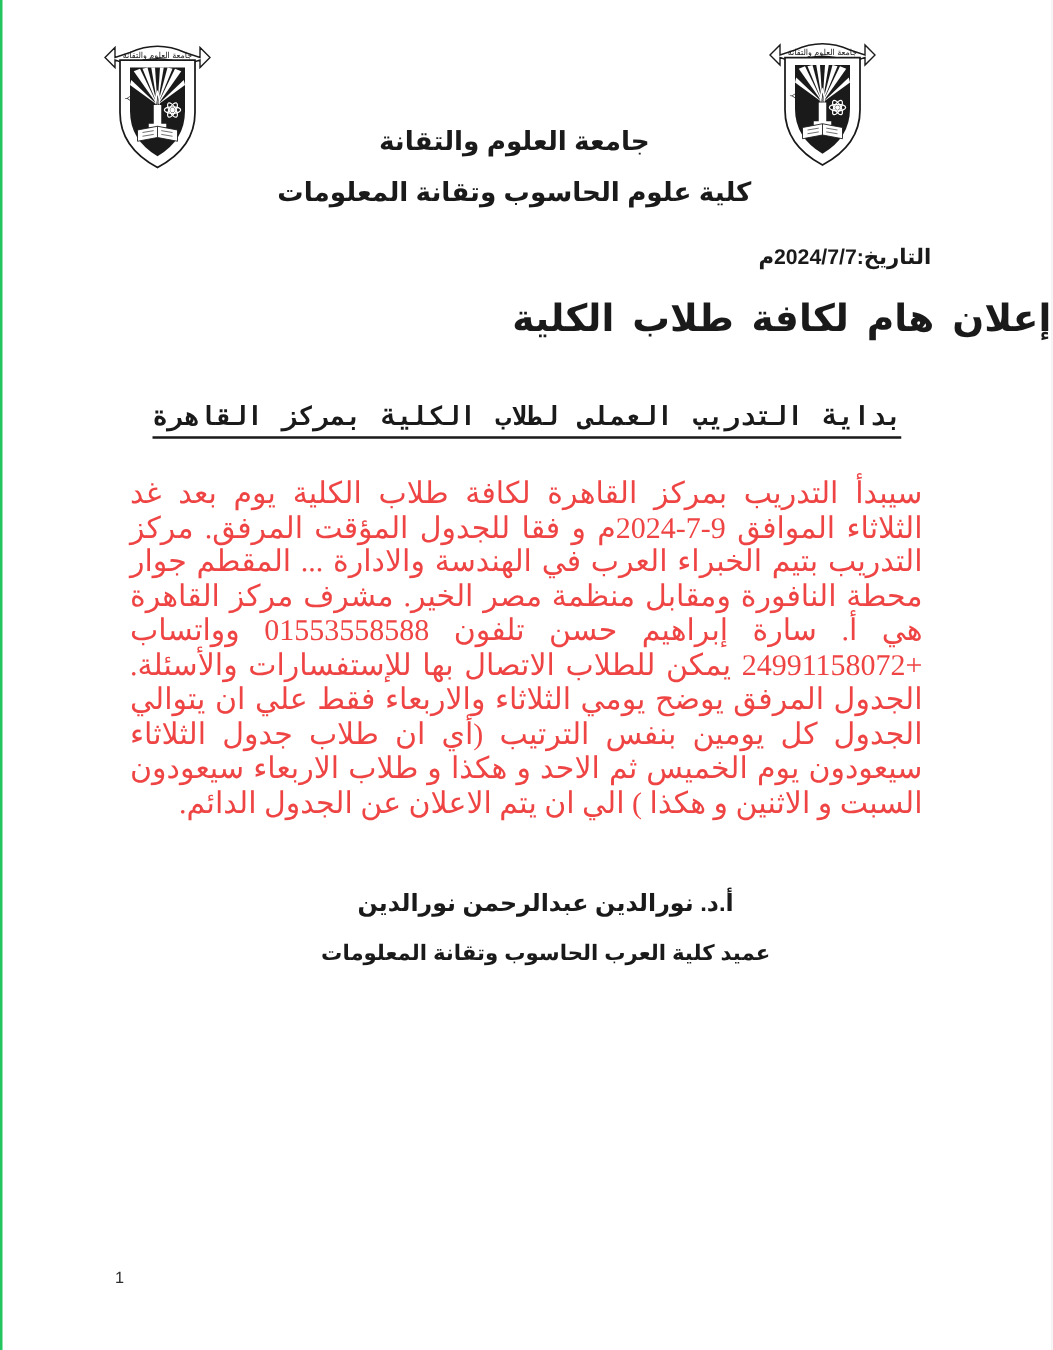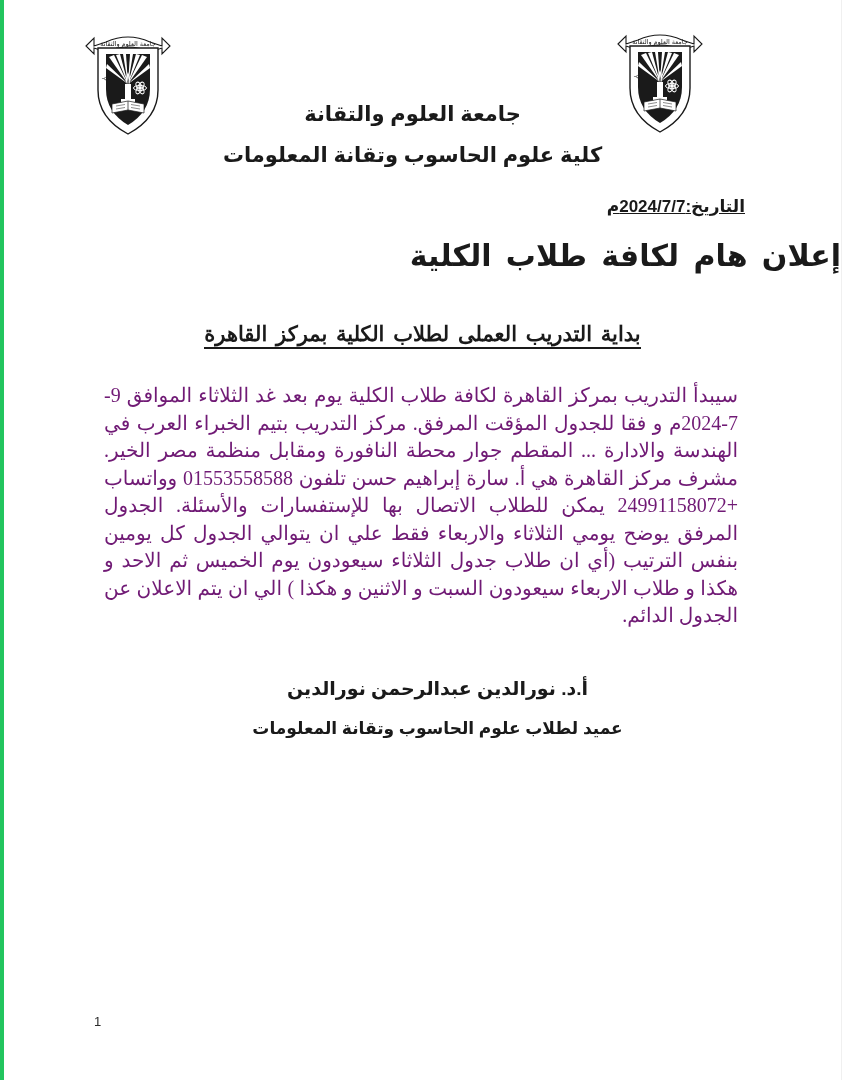--- a/index.html
+++ b/index.html
@@ -14,21 +14,21 @@
     position: relative;
     overflow: hidden;
     font-family: "Liberation Serif", "DejaVu Serif", serif;
     color: #1a1a1a;
   }
 
   .page {
     position: absolute;
     inset: 0;
     background: #ffffff;
-    border-left: 4px solid #22c55e;
+    border-left: 2px solid #22c55e;
     border-right: 1px solid #f0f0f0;
   }
 
   
   .logo {
     position: absolute;
     width: 104px;
     height: 118px;
   }
   .logo-left  { left: 72px;  top: 24px; }
@@ -62,21 +62,20 @@
 
   .date-line {
     position: absolute;
     top: 196px;
     right: 96px;
     font-family: "Liberation Sans", "DejaVu Sans", sans-serif;
     font-weight: bold;
     font-size: 17px;
     direction: rtl;
     unicode-bidi: isolate;
-    text-decoration: underline;
   }
 
   
   .main-title {
     position: absolute;
     top: 238px;
     left: 0;
     right: 0;
     text-align: right;
     font-family: "Liberation Sans", "DejaVu Sans", sans-serif;
@@ -89,48 +88,48 @@
 
   .sub-title {
     position: absolute;
     top: 320px;
     left: 0;
     right: 0;
     text-align: center;
     margin: 0;
   }
   .sub-title span {
-    font-family: Liberation Sans, sans-serif;
+    font-family: Liberation Mono, monospace;
     font-weight: bold;
     font-size: 21px;
     word-spacing: 3px;
     border-bottom: 2px solid #1a1a1a;
     padding-bottom: 2px;
   }
 
   
   .body-text {
     position: absolute;
     top: 382px;
     right: 103px;
     width: 634px;
     text-align: justify;
     text-align-last: right;
     direction: rtl;
     font-family: "Liberation Serif", "DejaVu Serif", serif;
-    font-size: 20px;
+    font-size: 24px;
     line-height: 27.5px;
-    color: #701a75;
+    color: #ef4444;
   }
   .body-text p { margin: 0; }
 
   
   .signature {
     position: absolute;
-    top: 677px;
+    top: 712px;
     left: 0;
     right: 0;
     text-align: center;
   }
   .sig-name {
     font-family: "Liberation Sans", "DejaVu Sans", sans-serif;
     font-weight: bold;
     font-size: 19px;
     margin: 0 0 18px 0;
     padding-left: 30px;
@@ -266,18 +265,18 @@
   <h2 class="sub-title">
     <span>بداية التدريب العملى لطلاب الكلية بمركز القاهرة</span>
   </h2>
 
   <div class="body-text">
     <p>سيبدأ التدريب بمركز القاهرة لكافة طلاب الكلية  يوم بعد غد الثلاثاء الموافق 9-7-2024م و فقا للجدول المؤقت المرفق. مركز التدريب بتيم الخبراء العرب في الهندسة والادارة ... المقطم جوار محطة النافورة ومقابل منظمة مصر الخير. مشرف مركز القاهرة هي أ. سارة إبراهيم حسن تلفون  01553558588 وواتساب +24991158072 يمكن للطلاب الاتصال بها  للإستفسارات والأسئلة. الجدول المرفق يوضح يومي الثلاثاء والاربعاء فقط علي ان يتوالي الجدول كل يومين بنفس الترتيب (أي ان طلاب جدول الثلاثاء سيعودون يوم الخميس ثم الاحد و هكذا و طلاب الاربعاء سيعودون السبت و الاثنين و هكذا ) الي ان يتم الاعلان عن الجدول الدائم.</p>
   </div>
 
   <div class="signature">
     <p class="sig-name">أ.د. نورالدين عبدالرحمن نورالدين</p>
-    <p class="sig-role">عميد لطلاب علوم الحاسوب وتقانة المعلومات</p>
+    <p class="sig-role">عميد كلية العرب الحاسوب وتقانة المعلومات</p>
   </div>
 
   <div class="page-number">1</div>
 
 </div>
 
 </body></html>

